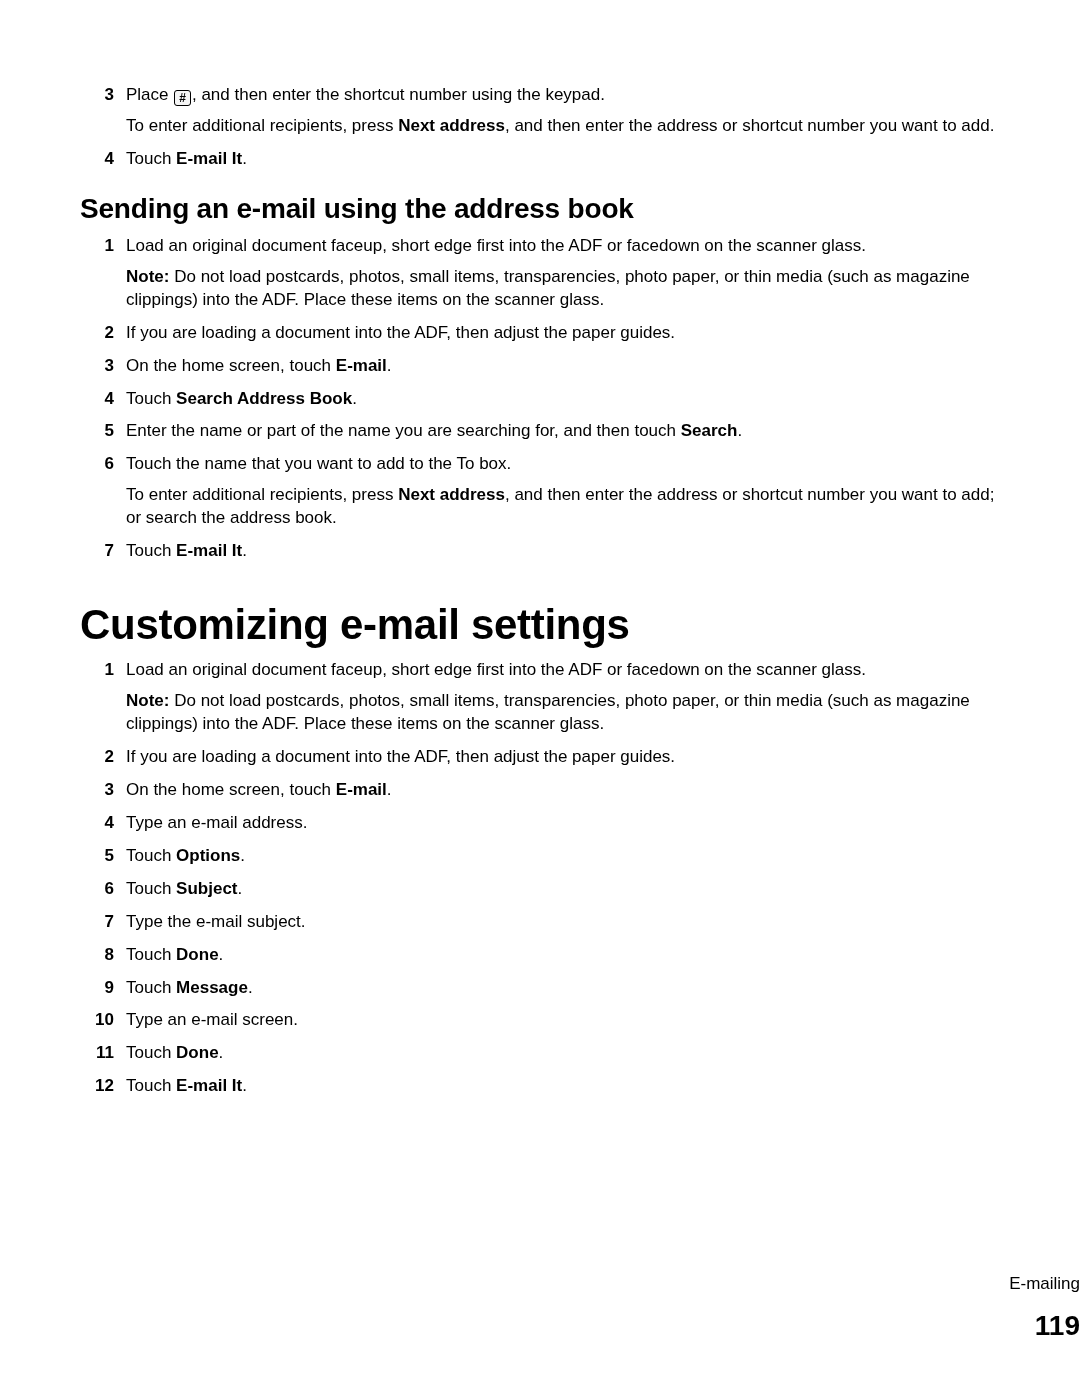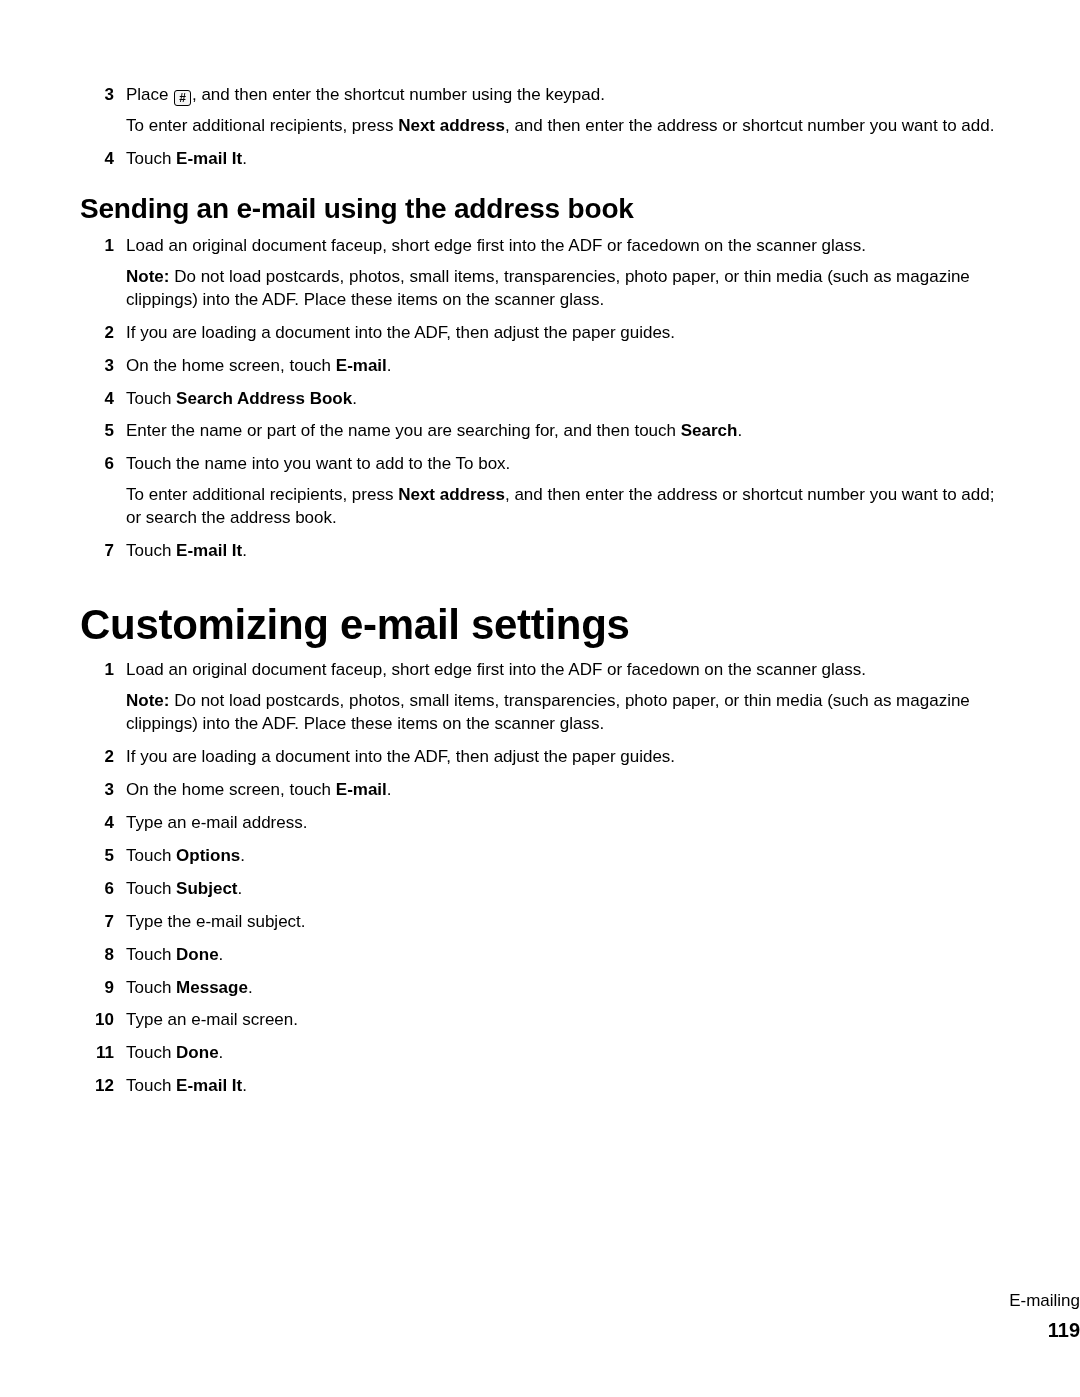--- a/index.html
+++ b/index.html
@@ -70,22 +70,22 @@
   .footer {
     position: absolute;
     bottom: 55px;
     left: 0;
     width: 100%;
     text-align: right;
     font-size: 17px;
   }
   .footer .page-num {
     font-weight: 700;
-    font-size: 20px;
-    margin-top: 8px;
+    font-size: 28px;
+    margin-top: 16px;
   }
 </style>
 </head>
 <body>
 
 <div class="page">
 
   <ol class="ol">
       <li class="li">
         <div class="num">3</div>
@@ -131,21 +131,21 @@
       </li>
       <li class="li">
         <div class="num">5</div>
         <div class="body">
           <p><span>Enter the name or part of the name you are searching for, and then touch </span><span class="bold">Search</span><span>.</span></p>
         </div>
       </li>
       <li class="li">
         <div class="num">6</div>
         <div class="body">
-          <p><span>Touch the name into you want to add to the To box.</span></p>
+          <p><span>Touch the name that you want to add to the To box.</span></p>
           <p><span>To enter additional recipients, press </span><span class="bold">Next address</span><span>, and then enter the address or shortcut number you want to add; or search the address book.</span></p>
         </div>
       </li>
       <li class="li">
         <div class="num">7</div>
         <div class="body">
           <p><span>Touch </span><span class="bold">E-mail It</span><span>.</span></p>
         </div>
       </li>
     </ol>

